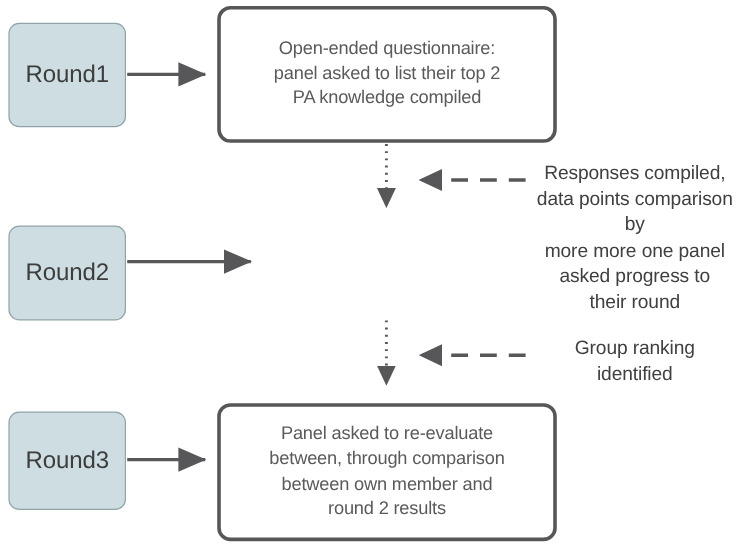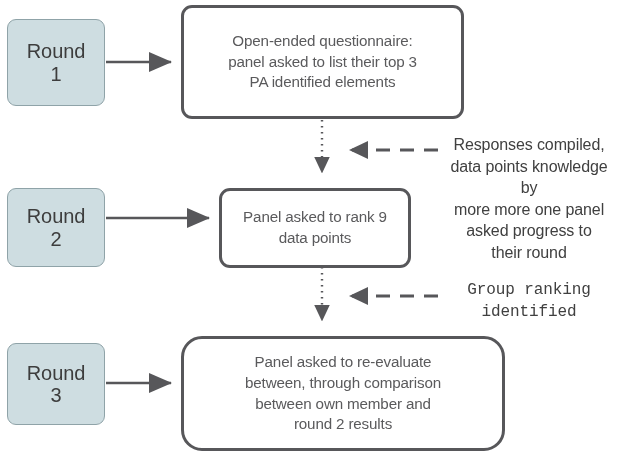--- a/index.html
+++ b/index.html
@@ -13,21 +13,21 @@
   #canvas{position:relative;width:617px;height:466px;}
 
   
   .round-box{
     position:absolute;
     box-sizing:border-box;
     background:#cedde1;
     border:1.6px solid #8fa3a8;
     border-radius:9px;
     display:flex;
-    flex-direction:column;
+    flex-direction:row;
     align-items:center;
     justify-content:center;
     color:#3d3d3d;
     font-size:20px;
     line-height:1.12;
     letter-spacing:-0.1px;
   }
   .round-box .rl{display:block;}
 
   
@@ -123,47 +123,41 @@
   </div>
 
   <div class="round-box" id="round-3" style="left:7px;top:343px;width:98px;height:82px;">
     <span class="rl">Round</span>
     <span class="rl">3</span>
   </div>
 
   <div class="proc-box" id="process-1" style="left:181px;top:5px;width:283px;height:114px;">
     <div>
       <div>Open-ended questionnaire:</div>
-      <div>panel asked to list their top 3</div>
-      <div>PA identified elements</div>
+      <div>panel asked to list their top 2</div>
+      <div>PA knowledge compiled</div>
     </div>
   </div>
 
-  <div class="proc-box" id="process-2" style="left:219px;top:188px;width:192px;height:80px;">
-    <div>
-      <div>Panel asked to rank 9</div>
-      <div>data points</div>
-    </div>
-  </div>
 
-  <div class="proc-box" id="process-3" style="left:181px;top:336px;width:324px;height:115px;border-radius:21px;">
+  <div class="proc-box" id="process-3" style="left:181px;top:336px;width:283px;height:115px;">
     <div>
       <div>Panel asked to re-evaluate</div>
       <div>between, through comparison</div>
       <div>between own member and</div>
       <div>round 2 results</div>
     </div>
   </div>
 
   <div class="note" id="note-1" style="left:443px;top:134px;width:172px;">
     <div>Responses compiled,</div>
-    <div>data points knowledge by</div>
+    <div>data points comparison by</div>
     <div>more more one panel</div>
     <div>asked progress to</div>
     <div>their round</div>
   </div>
 
-  <div class="note" id="note-2" style="left:443px;top:280px;width:172px;font-family:Liberation Mono, monospace;">
+  <div class="note" id="note-2" style="left:443px;top:280px;width:172px;">
     <div>Group ranking</div>
     <div>identified</div>
   </div>
 
 </div>
 
 </body></html>

